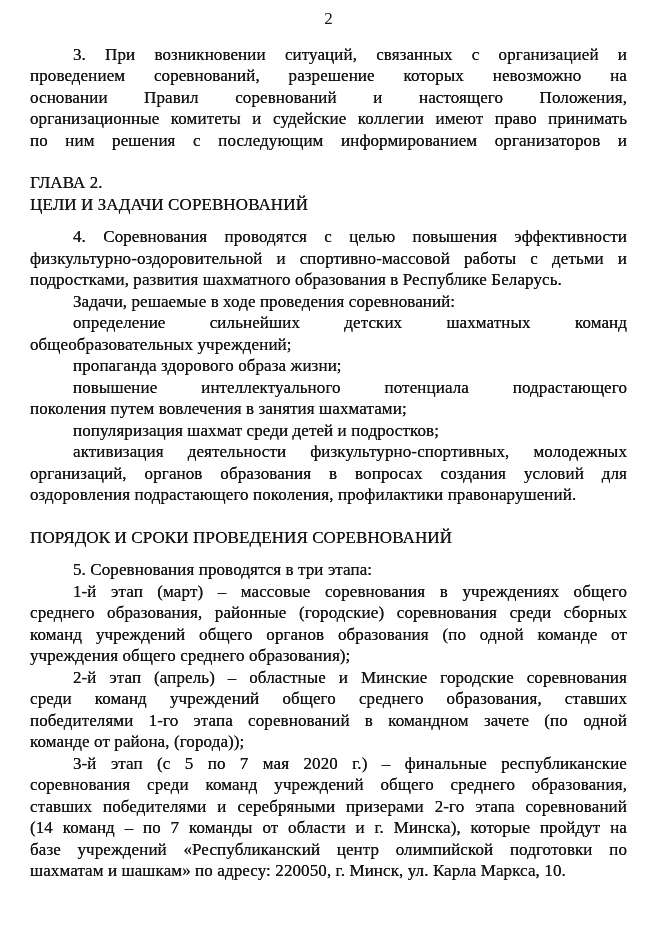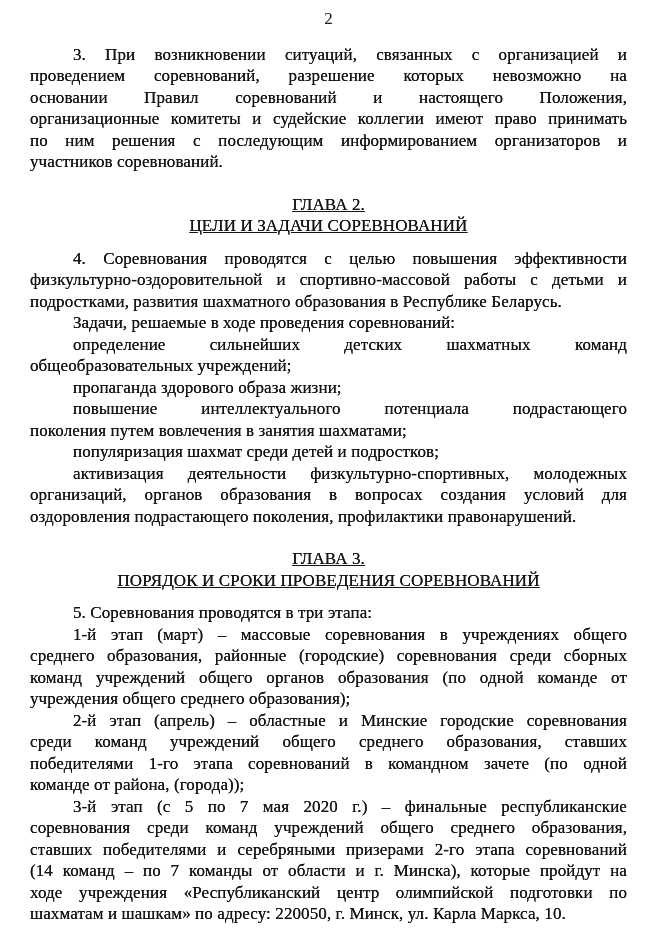--- a/index.html
+++ b/index.html
@@ -33,35 +33,34 @@
   }
   .paragraph .line.indent { text-indent: 43px; }
   .paragraph .line.just {
     text-align: justify;
     text-align-last: justify;
   }
   .heading {
     margin-top: 21px;
     margin-bottom: 11px;
   }
-  .heading .line { text-align: center; text-decoration: underline; }
+  .heading .line { text-align: left; }
 </style>
 </head>
 <body>
 
 <main class="page">
   <div class="pagenum">2</div>
   <div id="doc-body">
       <div class="paragraph">
         <div class="line indent just">3. При возникновении ситуаций, связанных с организацией и</div>
         <div class="line just">проведением соревнований, разрешение которых невозможно на</div>
         <div class="line just">основании Правил соревнований и настоящего Положения,</div>
         <div class="line just">организационные комитеты и судейские коллегии имеют право принимать</div>
         <div class="line just">по ним решения с последующим информированием организаторов и</div>
-        <div class="line">участников соревнований.</div>
       </div>
       <div class="heading">
         <div class="line">ГЛАВА 2.</div>
         <div class="line">ЦЕЛИ И ЗАДАЧИ СОРЕВНОВАНИЙ</div>
       </div>
       <div class="paragraph">
         <div class="line indent just">4. Соревнования проводятся с целью повышения эффективности</div>
         <div class="line just">физкультурно-оздоровительной и спортивно-массовой работы с детьми и</div>
         <div class="line">подростками, развития шахматного образования в Республике Беларусь.</div>
       </div>
@@ -81,21 +80,20 @@
       </div>
       <div class="paragraph">
         <div class="line indent">популяризация шахмат среди детей и подростков;</div>
       </div>
       <div class="paragraph">
         <div class="line indent just">активизация деятельности физкультурно-спортивных, молодежных</div>
         <div class="line just">организаций, органов образования в вопросах создания условий для</div>
         <div class="line">оздоровления подрастающего поколения, профилактики правонарушений.</div>
       </div>
       <div class="heading">
-        <div class="line">ГЛАВА 3.</div>
         <div class="line">ПОРЯДОК И СРОКИ ПРОВЕДЕНИЯ СОРЕВНОВАНИЙ</div>
       </div>
       <div class="paragraph">
         <div class="line indent">5. Соревнования проводятся в три этапа:</div>
       </div>
       <div class="paragraph">
         <div class="line indent just">1-й этап (март) – массовые соревнования в учреждениях общего</div>
         <div class="line just">среднего образования, районные (городские) соревнования среди сборных</div>
         <div class="line just">команд учреждений общего органов образования (по одной команде от</div>
         <div class="line">учреждения общего среднего образования);</div>
@@ -104,17 +102,17 @@
         <div class="line indent just">2-й этап (апрель) – областные и Минские городские соревнования</div>
         <div class="line just">среди команд учреждений общего среднего образования, ставших</div>
         <div class="line just">победителями 1-го этапа соревнований в командном зачете (по одной</div>
         <div class="line">команде от района, (города));</div>
       </div>
       <div class="paragraph">
         <div class="line indent just">3-й этап (с 5 по 7 мая 2020 г.) – финальные республиканские</div>
         <div class="line just">соревнования среди команд учреждений общего среднего образования,</div>
         <div class="line just">ставших победителями и серебряными призерами 2-го этапа соревнований</div>
         <div class="line just">(14 команд – по 7 команды от области и г. Минска), которые пройдут на</div>
-        <div class="line just">ходе учреждения «Республиканский центр олимпийской подготовки по</div>
+        <div class="line just">базе учреждений «Республиканский центр олимпийской подготовки по</div>
         <div class="line">шахматам и шашкам» по адресу: 220050, г. Минск, ул. Карла Маркса, 10.</div>
       </div>
     </div>
 </main>
 
 </body></html>

